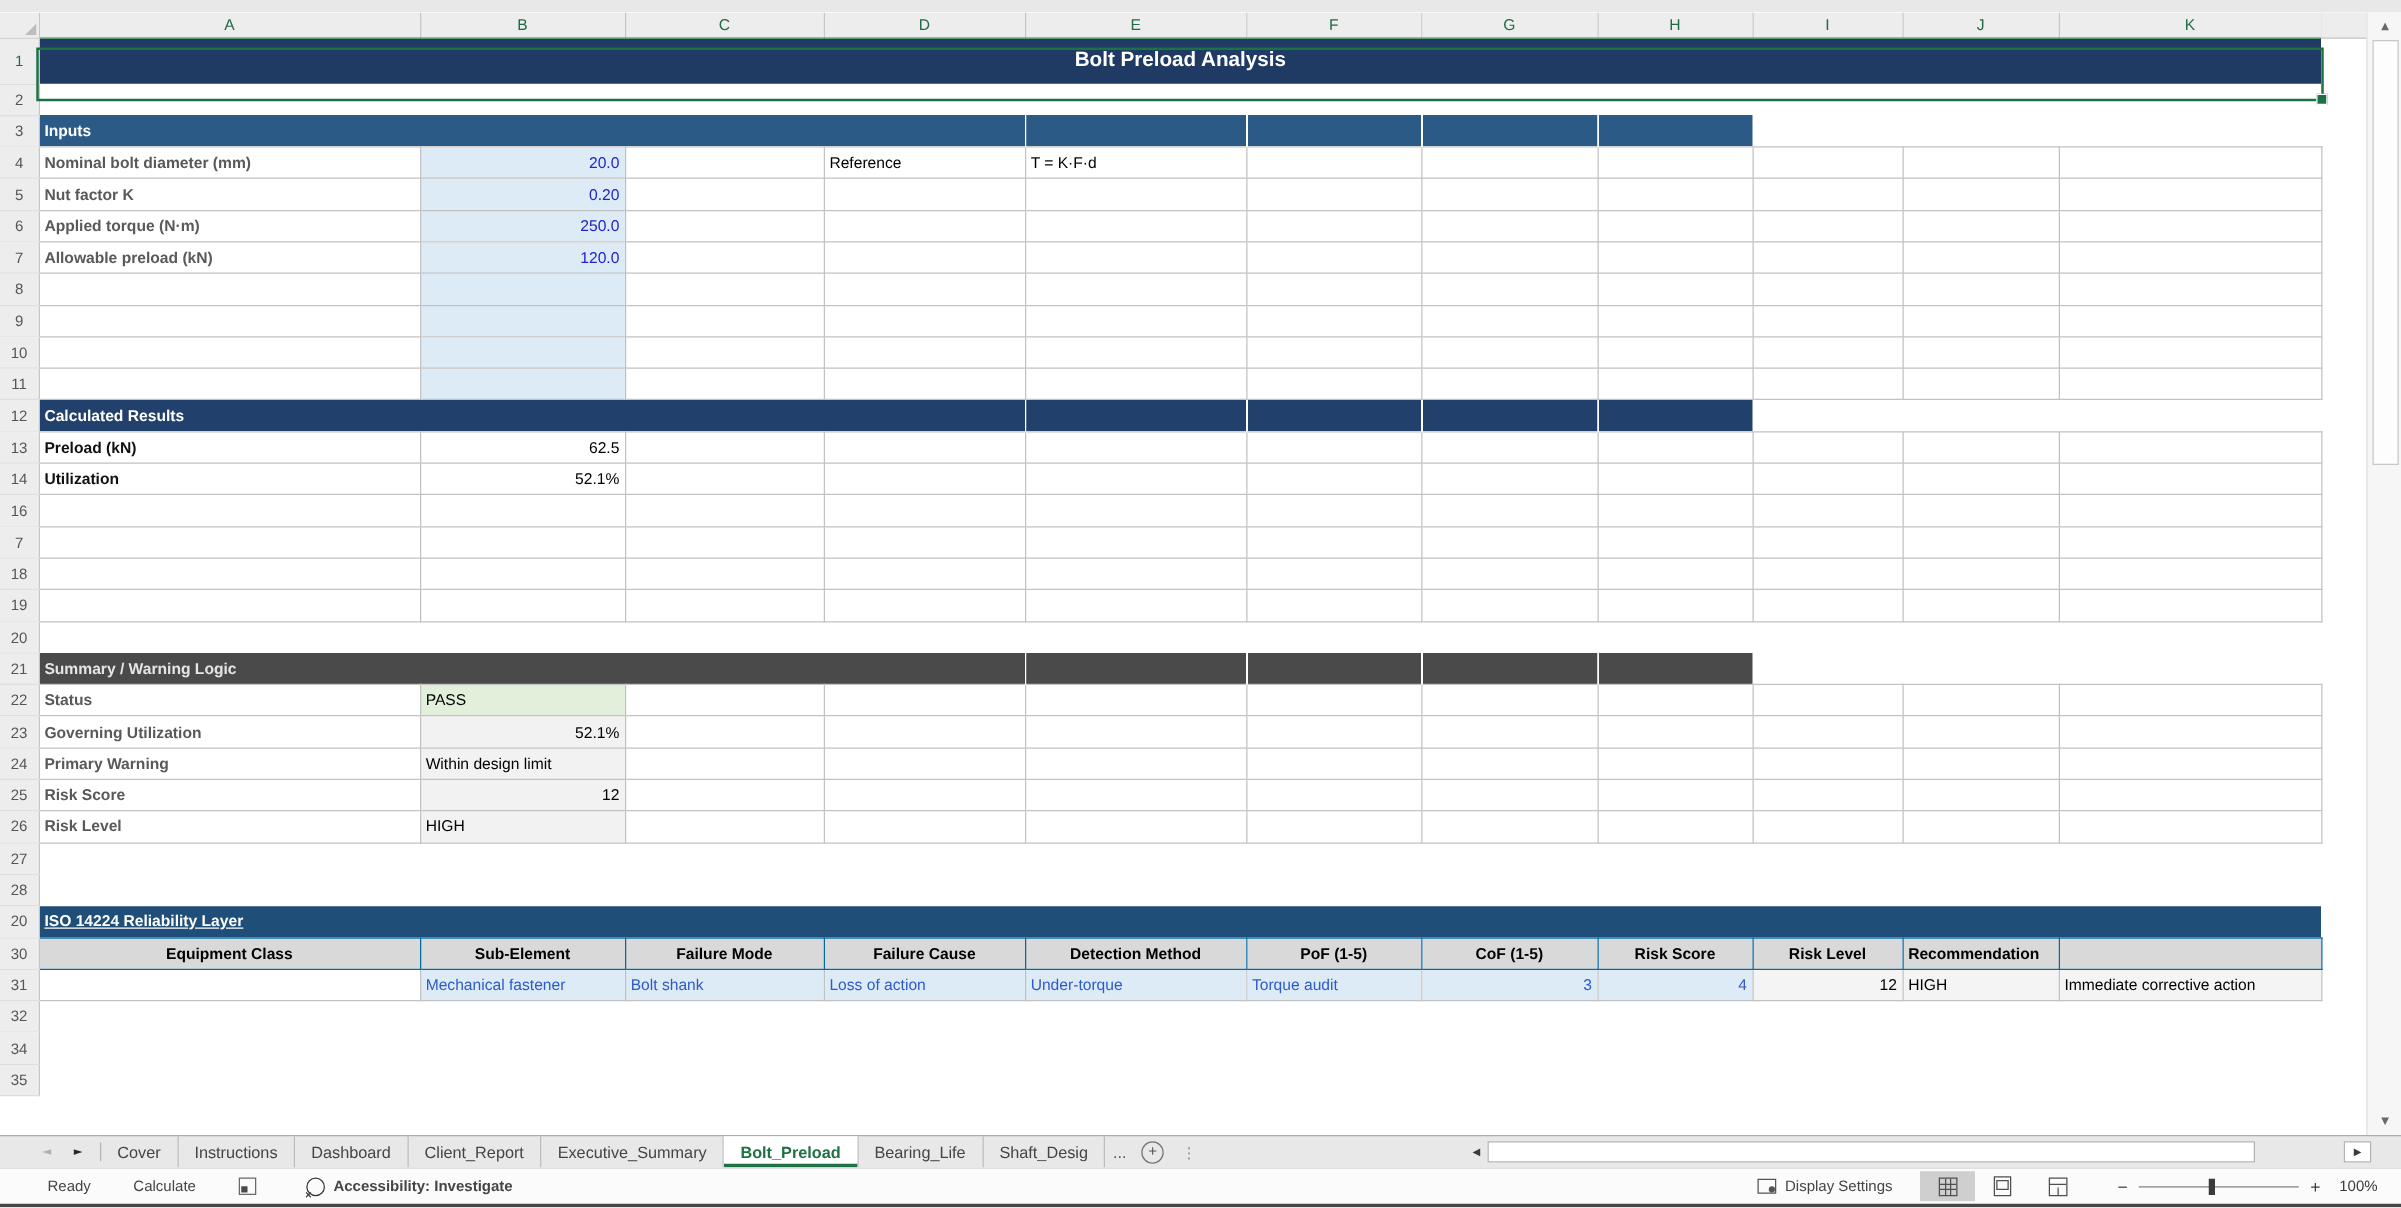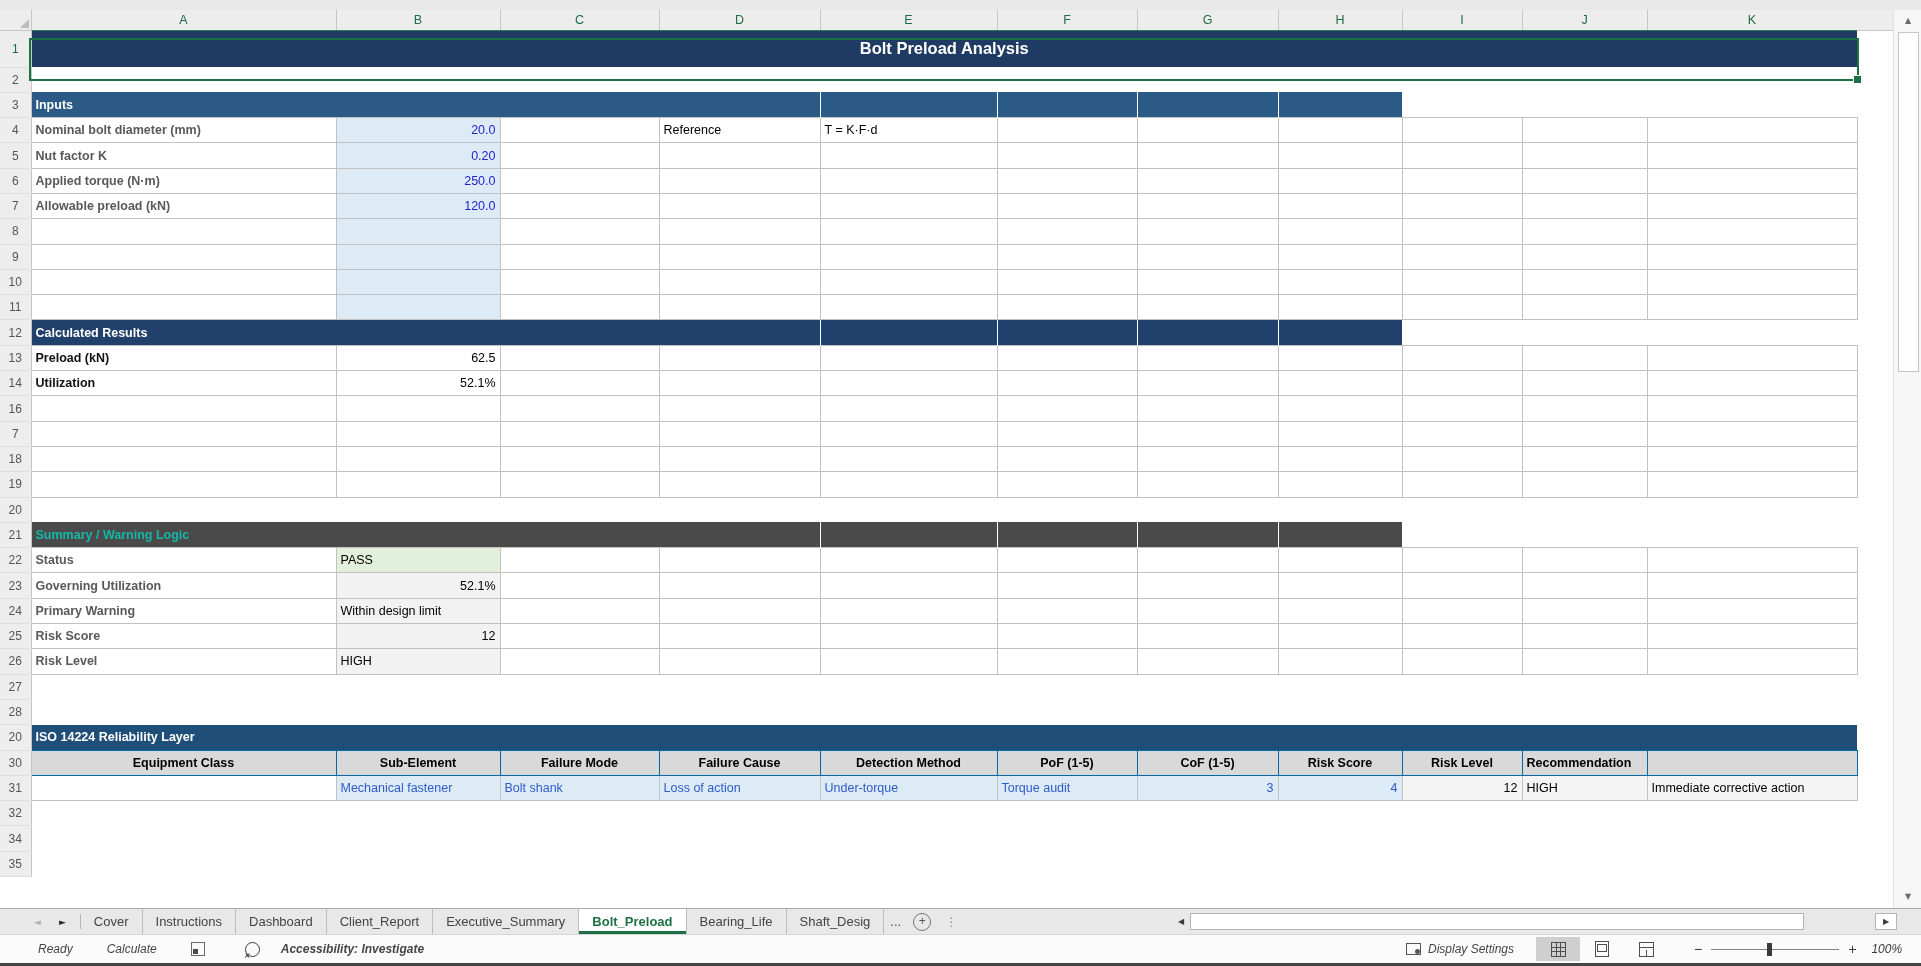--- a/index.html
+++ b/index.html
@@ -19,22 +19,22 @@
   .title{background:#1F3A63;color:#fff;font-weight:bold;text-align:center;font-size:16.5px;}
   .b{border:1px solid #C2C2C2;}
   .nb{background:#fff;}
   .lbl{font-weight:bold;color:#595959;}
   .lblk{font-weight:bold;color:#111;}
   .num{text-align:right;}
   .vblue{color:#2323CC;text-align:right;background:#DDEBF7;}
   .fblue{background:#DDEBF7;}
   .bandblue{background:#2B5A86;color:#fff;font-weight:bold;}
   .bandnavy{background:#21406B;color:#fff;font-weight:bold;}
-  .bandgray{background:#4A4A4A;color:#14b8a6;font-weight:bold;}
-  .bandiso{background:#1F4E79;color:#fff;font-weight:bold;}
+  .bandgray{background:#4A4A4A;color:#e5e5e5;font-weight:bold;}
+  .bandiso{background:#1F4E79;color:#fff;font-weight:bold;text-decoration:underline;}
   .gapL{border-left:1px solid #fff;}
   .h30{background:#D9D9D9;border:1px solid #0369a1;font-weight:bold;text-align:center;}
   .h30l{text-align:left;}
   .cblue{background:#DDEBF7;border:1px solid #C2C2C2;color:#2F5BC8;}
   .lg{background:#F2F2F2;}
   .lgi{background:#F4F4F4;}
   .pass{background:#E2EFDA;margin-left:36px;}
   
   .sel{position:absolute;left:29px;top:28px;width:1826px;height:39px;border:2px solid #1E7145;pointer-events:none;z-index:5;}
   .sel .handle{position:absolute;right:-5px;bottom:-5px;width:7px;height:7px;background:#1E7145;border:1px solid #fff;}
@@ -55,26 +55,26 @@
   .dots{display:flex;align-items:center;padding:0 6px;color:#555;}
   .addsheet{display:flex;align-items:center;margin:0 6px;}
   .addsheet .circ{width:16px;height:16px;border:1px solid #767676;border-radius:50%;color:#555;font-size:12px;line-height:14px;text-align:center;}
   .vdots{display:flex;align-items:center;color:#8a8a8a;font-size:12px;padding:0 8px;}
   .hscroll{position:absolute;left:1172px;top:3px;width:725px;height:19px;display:flex;align-items:center;}
   .hscroll .harr{width:18px;text-align:center;font-size:8px;color:#3b3b3b;font-family:"DejaVu Sans",sans-serif;}
   .hthumb{width:612px;height:15px;background:#fff;border:1px solid #B3B3B3;}
   .hgap{flex:1;}
   .harrbox{width:20px;height:15px;background:#fff;border:1px solid #B3B3B3;text-align:center;line-height:15px;font-size:8px;color:#3b3b3b;font-family:"DejaVu Sans",sans-serif;}
   
-  .status{position:absolute;left:0;top:934px;width:1921px;height:29px;background:#FBFBFB;border-top:1px solid #D6D6D6;font-size:12px;color:#454545;box-sizing:border-box;font-style:italic;}
+  .status{position:absolute;left:0;top:934px;width:1921px;height:29px;background:#FBFBFB;border-top:1px solid #D6D6D6;font-size:12px;color:#454545;box-sizing:border-box;}
   .sb-left{position:absolute;left:38px;top:0;height:28px;display:flex;align-items:center;}
   .sb-left .it{margin-right:34px;}
   .mac{width:12px;height:12px;border:1px solid #6a6a6a;position:relative;margin-right:40px;}
   .mac i{position:absolute;left:1px;bottom:1px;width:5px;height:5px;background:#4a4a4a;}
-  .accgrp{display:flex;gap:21px;font-weight:bold;}
+  .accgrp{display:flex;gap:7px;font-weight:bold;}
   .acc-ico{width:13px;height:13px;border:1.5px solid #3a3a3a;border-radius:50%;position:relative;display:inline-block;}
   .acc-ico .x{position:absolute;left:-2px;bottom:-4px;font-size:7px;color:#3a3a3a;font-weight:bold;}
   .ds{position:absolute;left:1406px;top:0;height:28px;display:flex;align-items:center;gap:7px;}
   .ds-ico{width:13px;height:10px;border:1px solid #555;position:relative;}
   .ds-ico i{position:absolute;right:0px;bottom:0px;width:5px;height:5px;background:#555;border-radius:50%;}
   .views{position:absolute;left:1536px;top:0;height:28px;display:flex;align-items:center;}
   .vbtn{width:44px;height:24px;display:flex;align-items:center;justify-content:center;}
   .vbtn.active{background:#CFCFCF;}
   .ico-grid{width:13px;height:13px;border:1px solid #4f4f4f;background-image:linear-gradient(#4f4f4f,#4f4f4f),linear-gradient(#4f4f4f,#4f4f4f),linear-gradient(#4f4f4f,#4f4f4f),linear-gradient(#4f4f4f,#4f4f4f);background-size:100% 1px,100% 1px,1px 100%,1px 100%;background-position:0 4px,0 8px,4px 0,8px 0;background-repeat:no-repeat;}
   .ico-page{width:12px;height:14px;border:1px solid #4f4f4f;}

